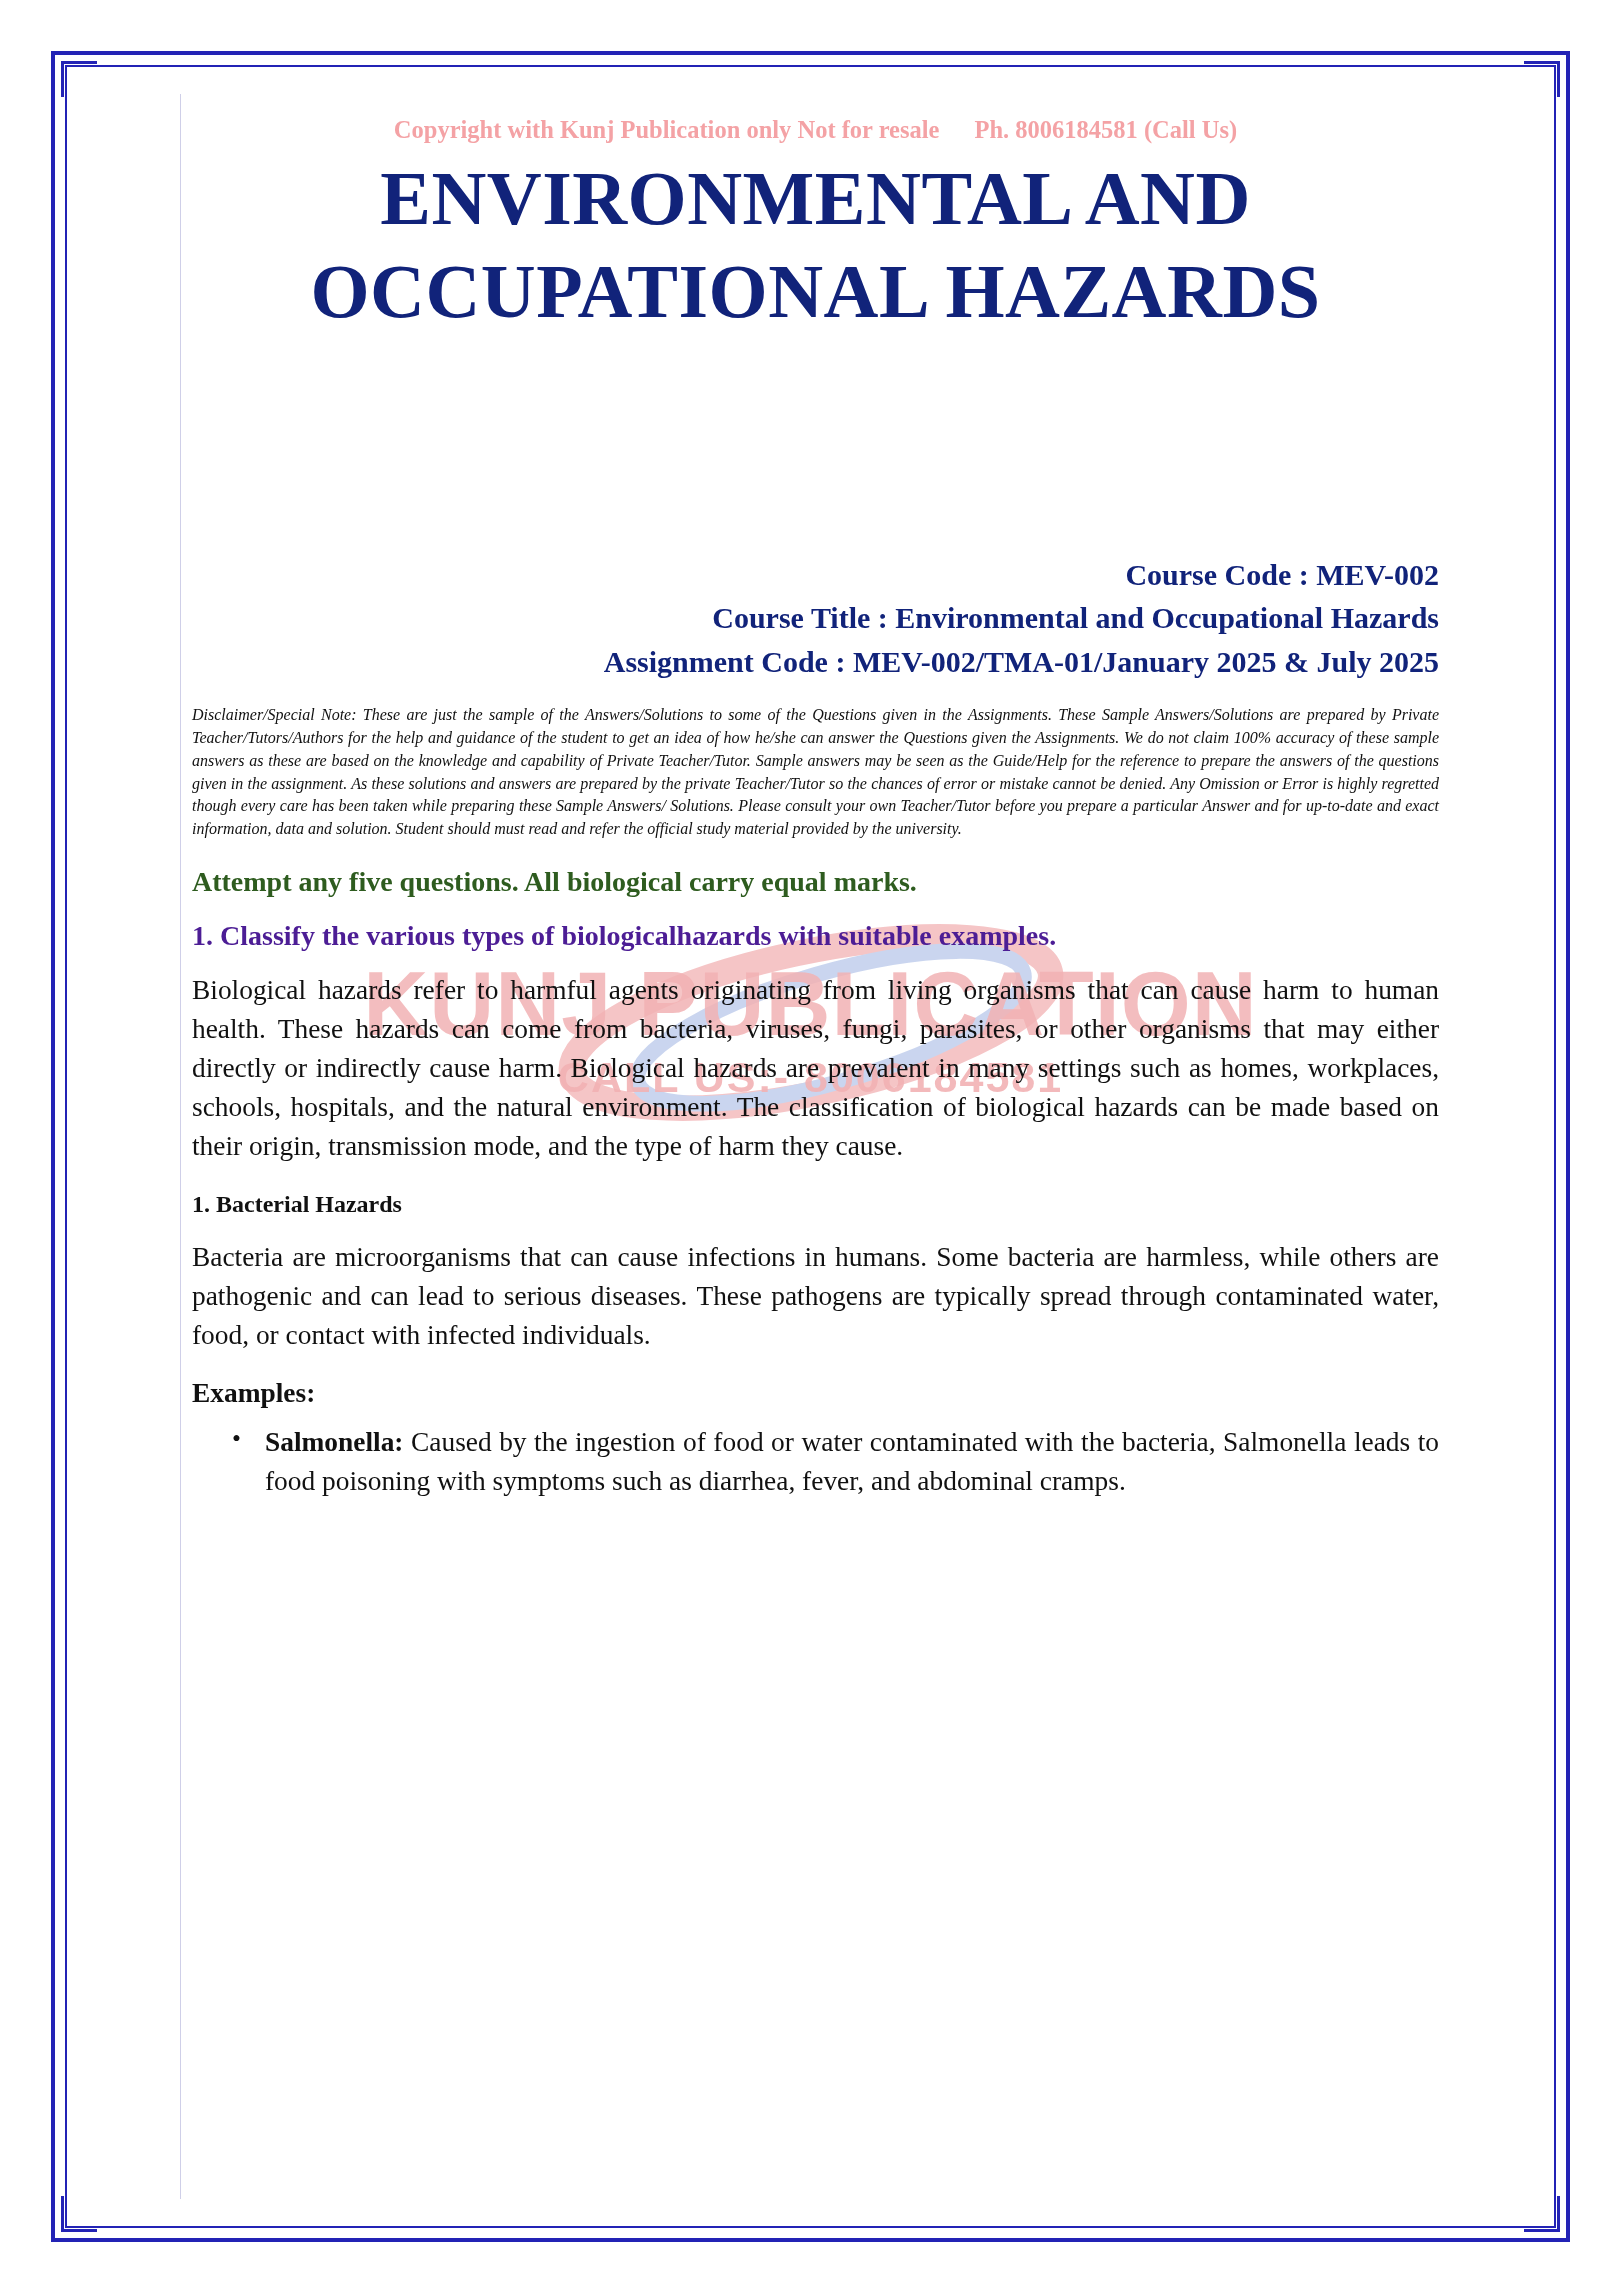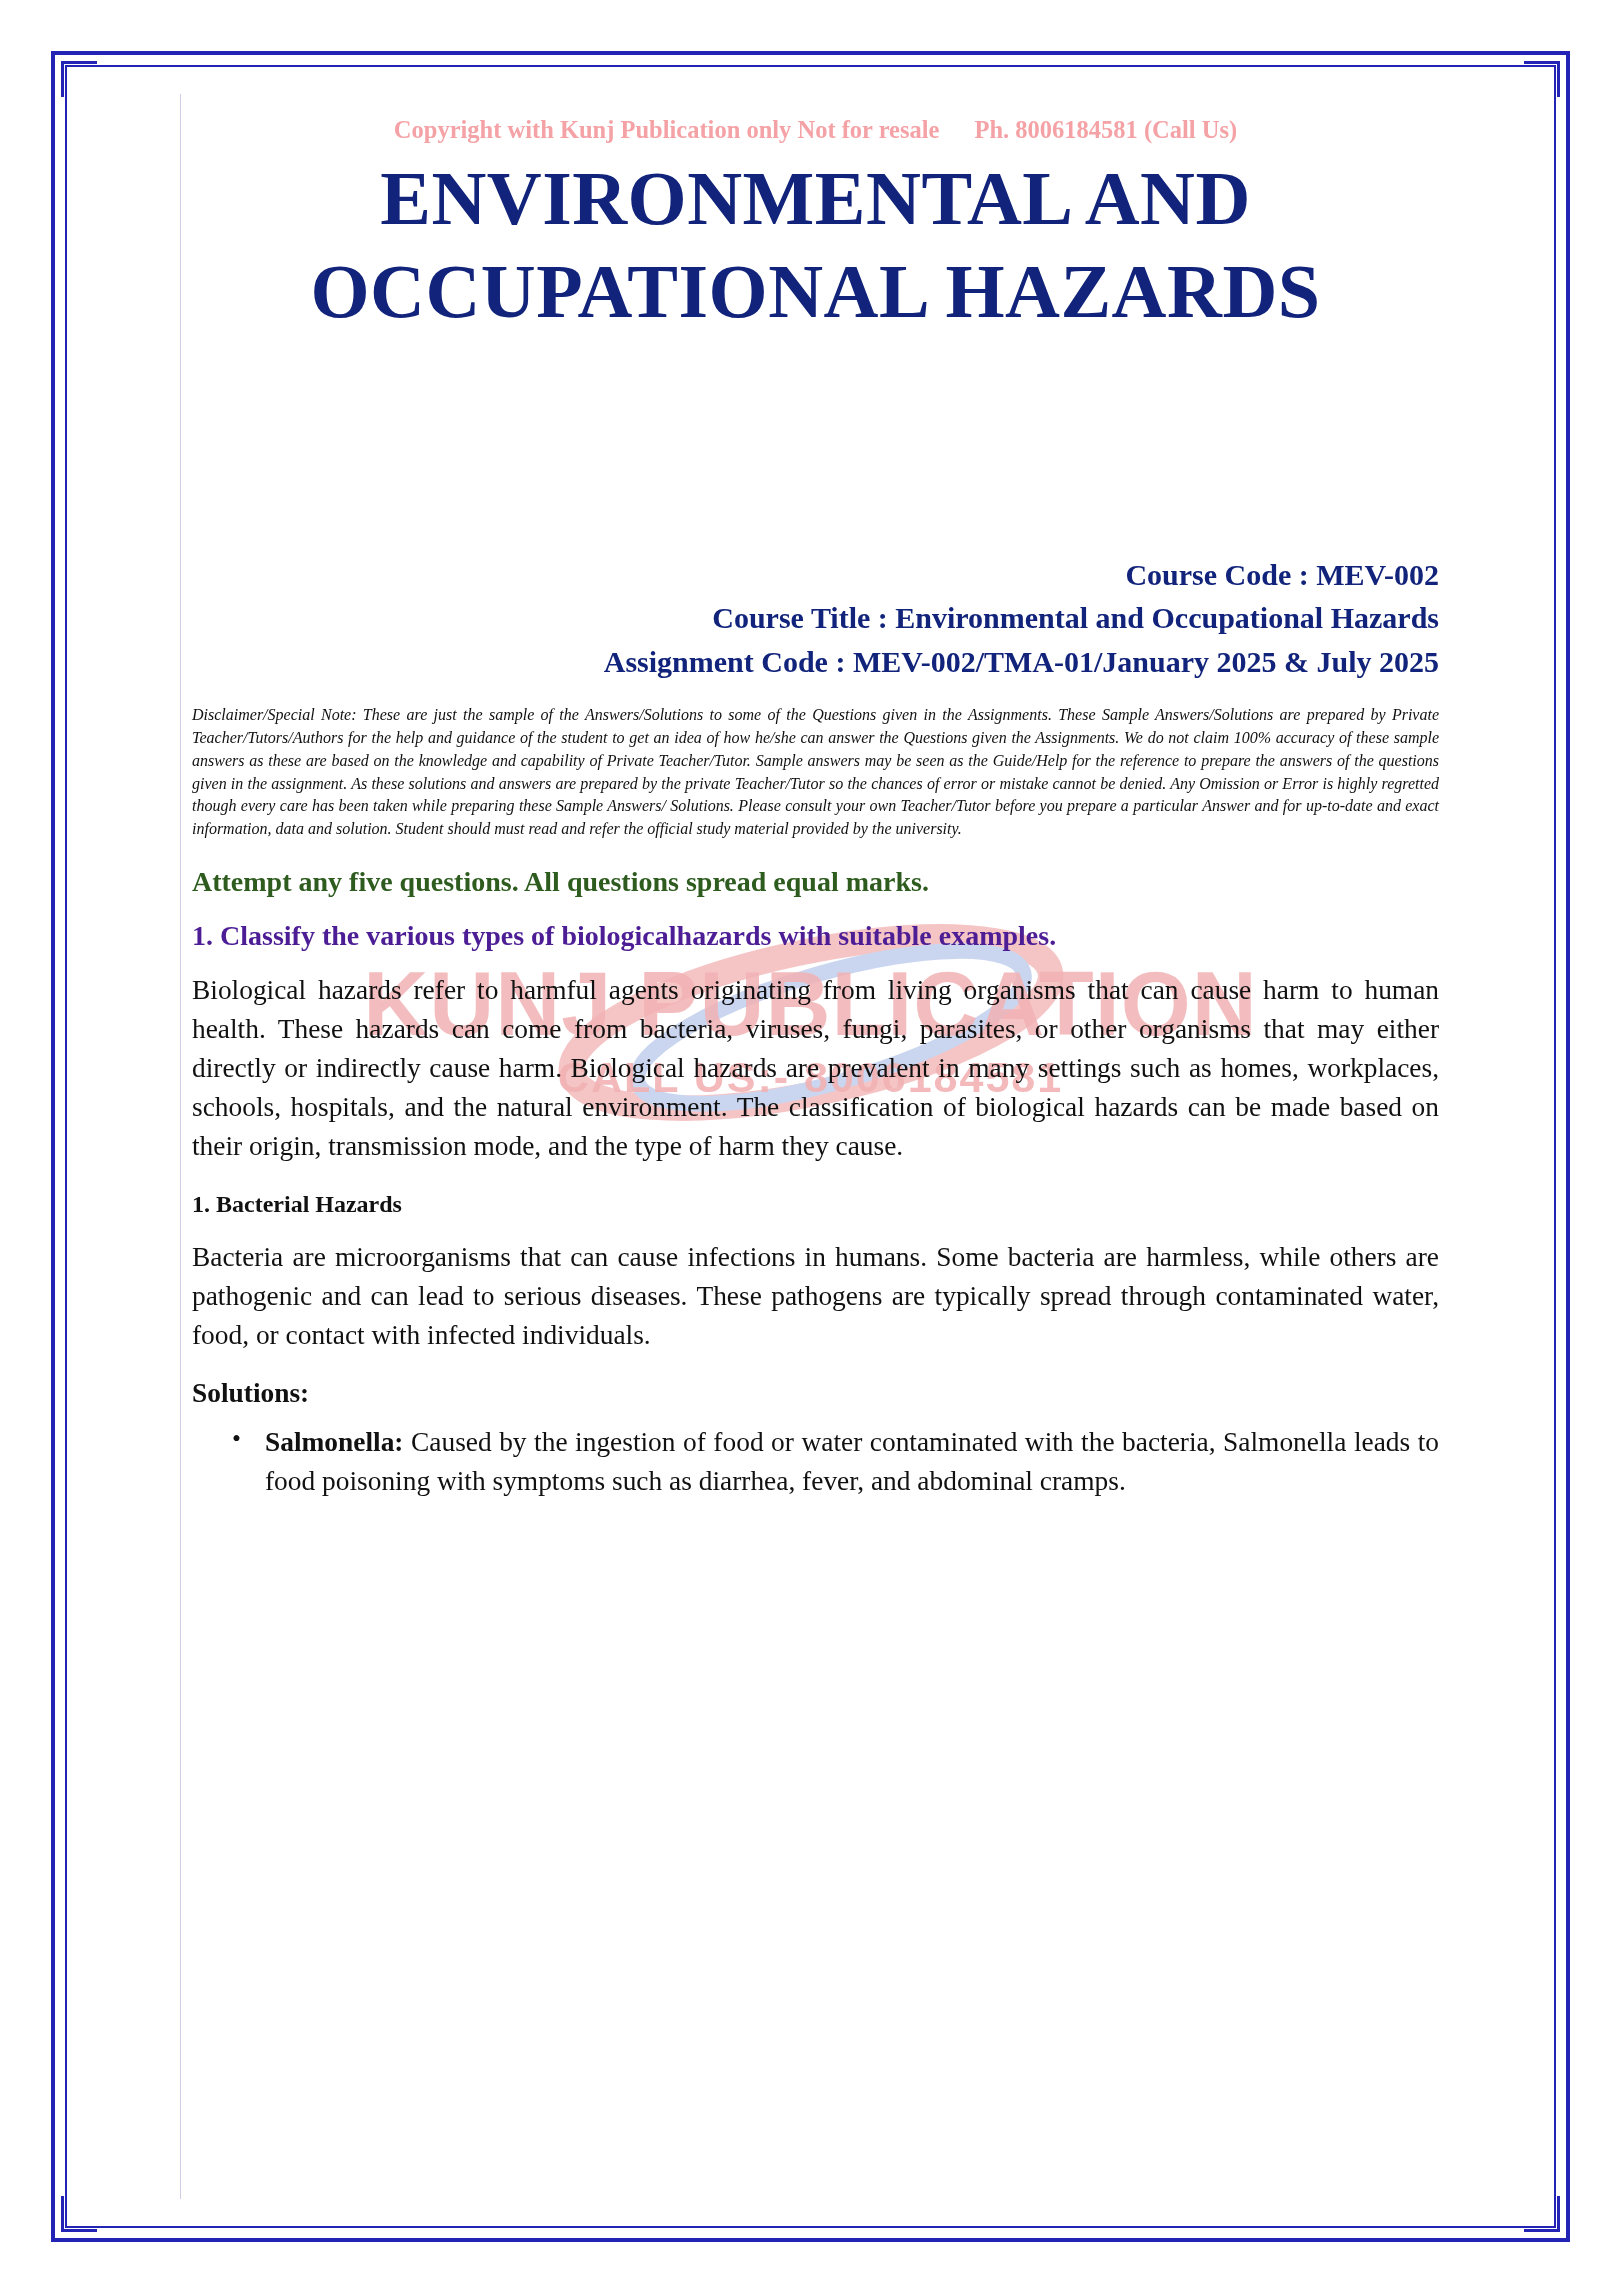--- a/index.html
+++ b/index.html
@@ -262,31 +262,31 @@
     <h1 class="doc-title">ENVIRONMENTAL AND OCCUPATIONAL HAZARDS</h1>
 
     <div class="course-block">
       <div class="line">Course Code : MEV-002</div>
       <div class="line">Course Title : Environmental and Occupational Hazards</div>
       <div class="line">Assignment Code : MEV-002/TMA-01/January 2025 &amp; July 2025</div>
     </div>
 
     <div class="disclaimer">Disclaimer/Special Note: These are just the sample of the Answers/Solutions to some of the Questions given in the Assignments. These Sample Answers/Solutions are prepared by Private Teacher/Tutors/Authors for the help and guidance of the student to get an idea of how he/she can answer the Questions given the Assignments. We do not claim 100% accuracy of these sample answers as these are based on the knowledge and capability of Private Teacher/Tutor. Sample answers may be seen as the Guide/Help for the reference to prepare the answers of the questions given in the assignment. As these solutions and answers are prepared by the private Teacher/Tutor so the chances of error or mistake cannot be denied. Any Omission or Error is highly regretted though every care has been taken while preparing these Sample Answers/ Solutions. Please consult your own Teacher/Tutor before you prepare a particular Answer and for up-to-date and exact information, data and solution. Student should must read and refer the official study material provided by the university.</div>
 
-    <div class="attempt">Attempt any five questions. All questions spread equal marks.</div>
+    <div class="attempt">Attempt any five questions. All biological carry equal marks.</div>
 
     <div class="question">1. Classify the various types of biologicalhazards with suitable examples.</div>
 
     <p class="body-text">Biological hazards refer to harmful agents originating from living organisms that can cause harm to human health. These hazards can come from bacteria, viruses, fungi, parasites, or other organisms that may either directly or indirectly cause harm. Biological hazards are prevalent in many settings such as homes, workplaces, schools, hospitals, and the natural environment. The classification of biological hazards can be made based on their origin, transmission mode, and the type of harm they cause.</p>
 
     <h3 class="sub-head">1. Bacterial Hazards</h3>
 
     <p class="body-text">Bacteria are microorganisms that can cause infections in humans. Some bacteria are harmless, while others are pathogenic and can lead to serious diseases. These pathogens are typically spread through contaminated water, food, or contact with infected individuals.</p>
 
-    <div class="examples-label">Solutions:</div>
+    <div class="examples-label">Examples:</div>
 
     <ul class="bullets">
       <li>
         <b>Salmonella:</b><span> Caused by the ingestion of food or water contaminated with the bacteria, Salmonella leads to food poisoning with symptoms such as diarrhea, fever, and abdominal cramps.</span>
       </li>
     </ul>
 
   </div>
 
 

